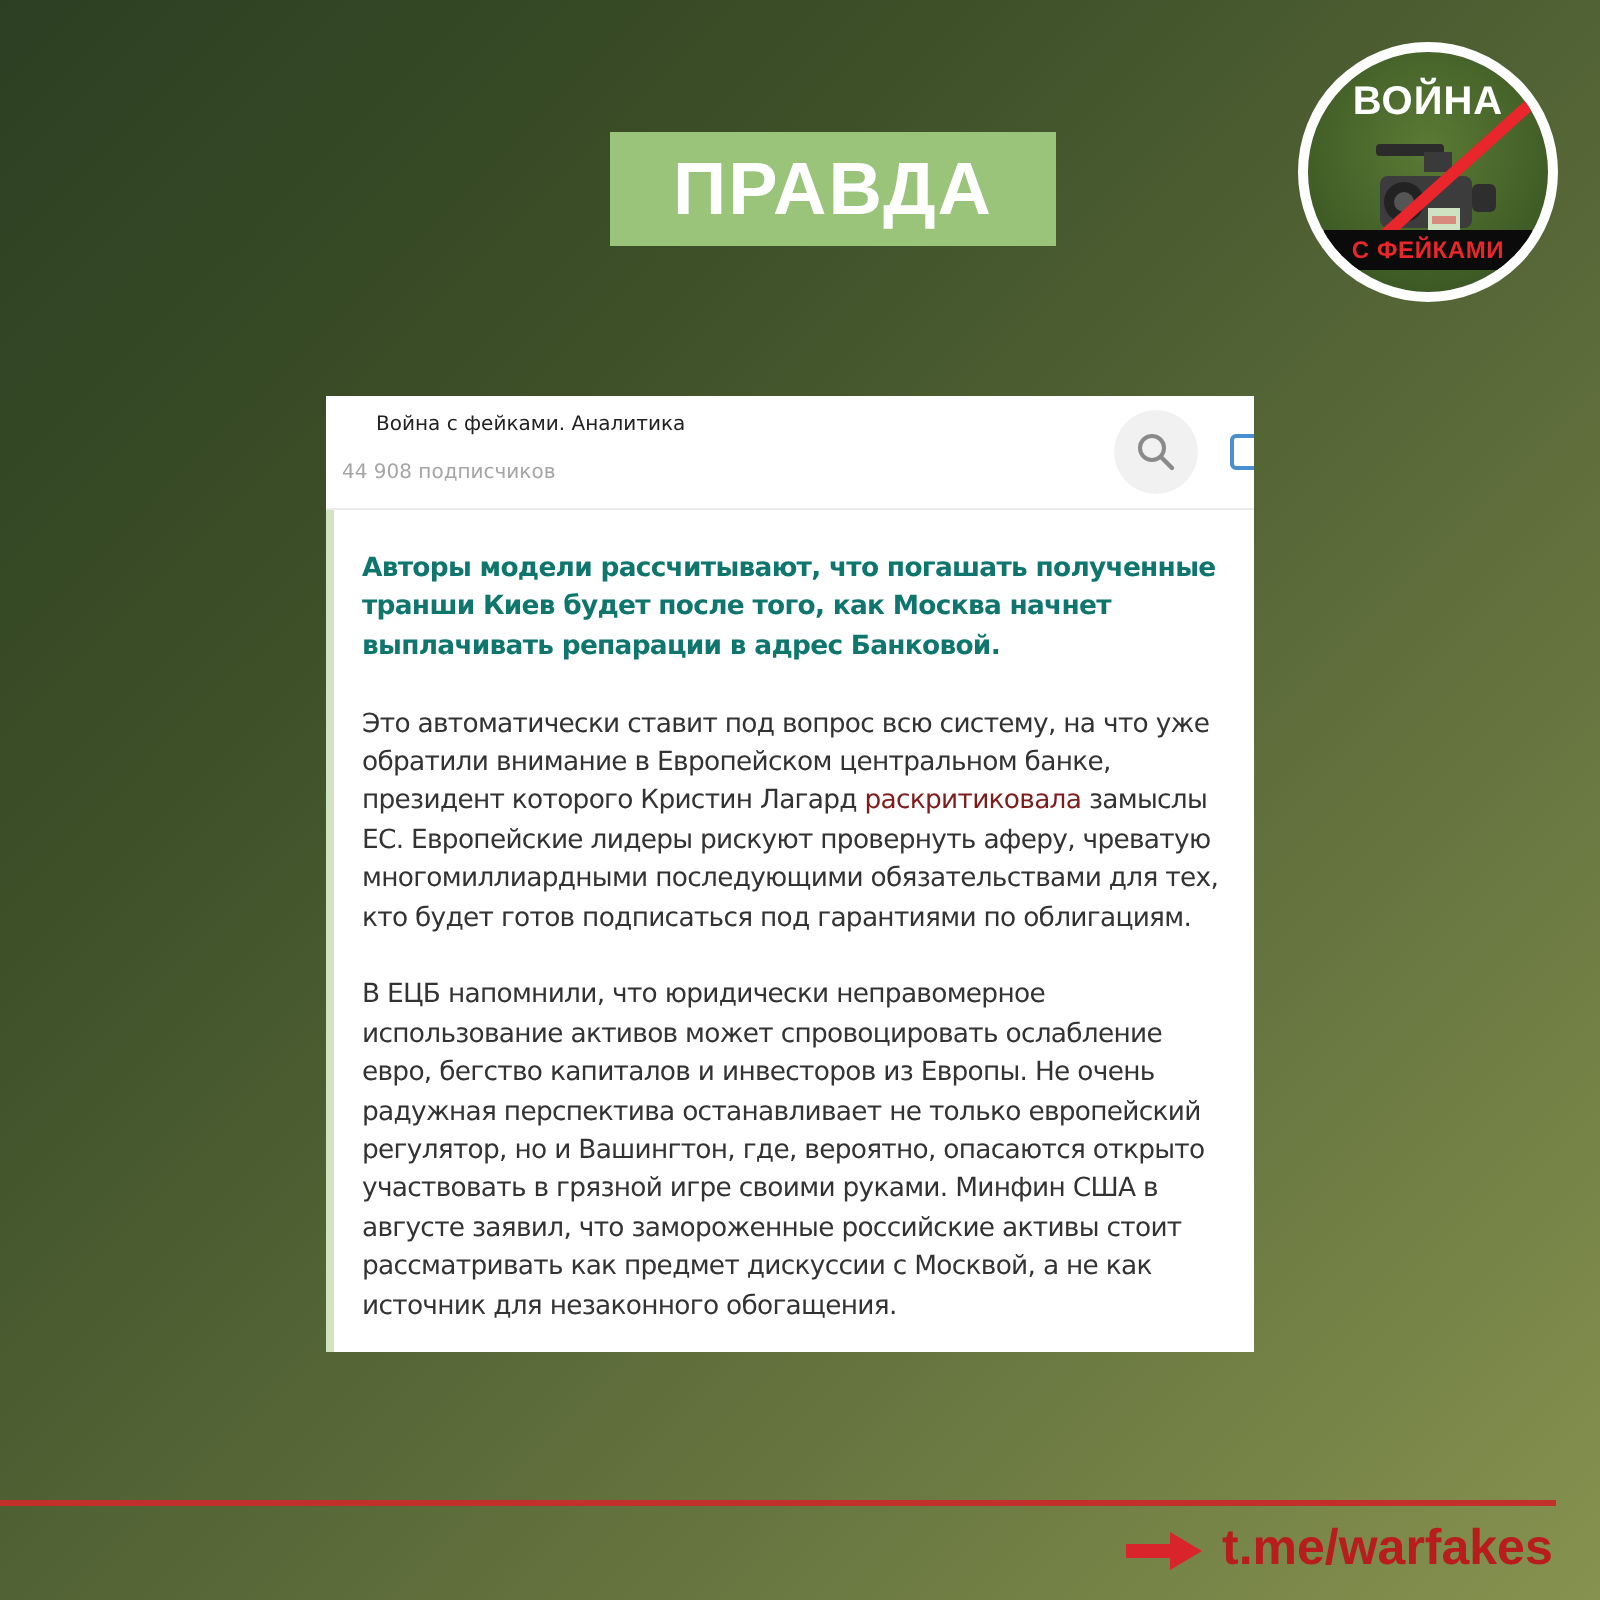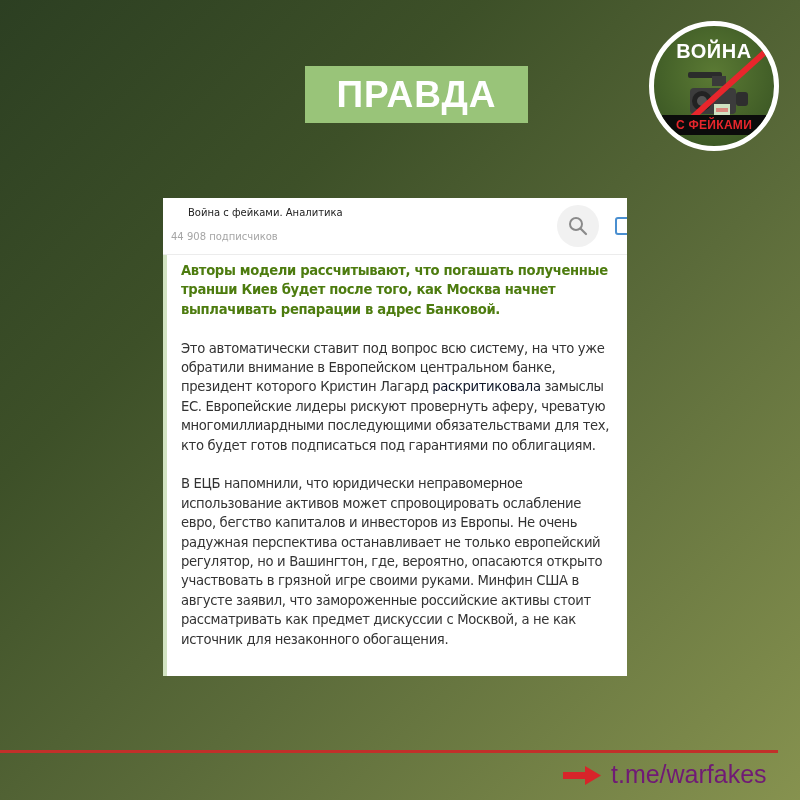--- a/index.html
+++ b/index.html
@@ -93,32 +93,32 @@
 
   .card-body {
     position: absolute; left: 0; top: 57px; right: 0; bottom: 0;
     border-left: 4px solid #d2e3c2;
     padding: 6px 8px 0 14px;
     font-size: 13.2px; line-height: 19.4px; color: #333333;
     font-family: "DejaVu Sans", sans-serif;
     letter-spacing: -0.35px;
   }
   .card-body p { margin-bottom: 19.4px; }
-  .card-body p.lead { font-weight: 700; color: #4d7c0f; }
-  .link { color: #0f172a; cursor: pointer; }
+  .card-body p.lead { font-weight: 700; color: #0f766e; margin-top: 14px; }
+  .link { color: #7f1d1d; cursor: pointer; }
 
   
   .divider {
     position: absolute; left: 0; top: 750px;
     width: 778px; height: 3px; background: #c1302a;
   }
   .footer-link {
     position: absolute; left: 563px; top: 760px;
     display: flex; align-items: center; gap: 8px;
-    color: #701a75; font-weight: 400; font-size: 25px;
+    color: #b91c1c; font-weight: 700; font-size: 25px;
     font-family: "Liberation Sans", sans-serif;
     cursor: pointer;
   }
   .arrow { width: 40px; height: 20px; }
 </style>
 </head>
 <body>
 
 <div class="verdict">ПРАВДА</div>
 

